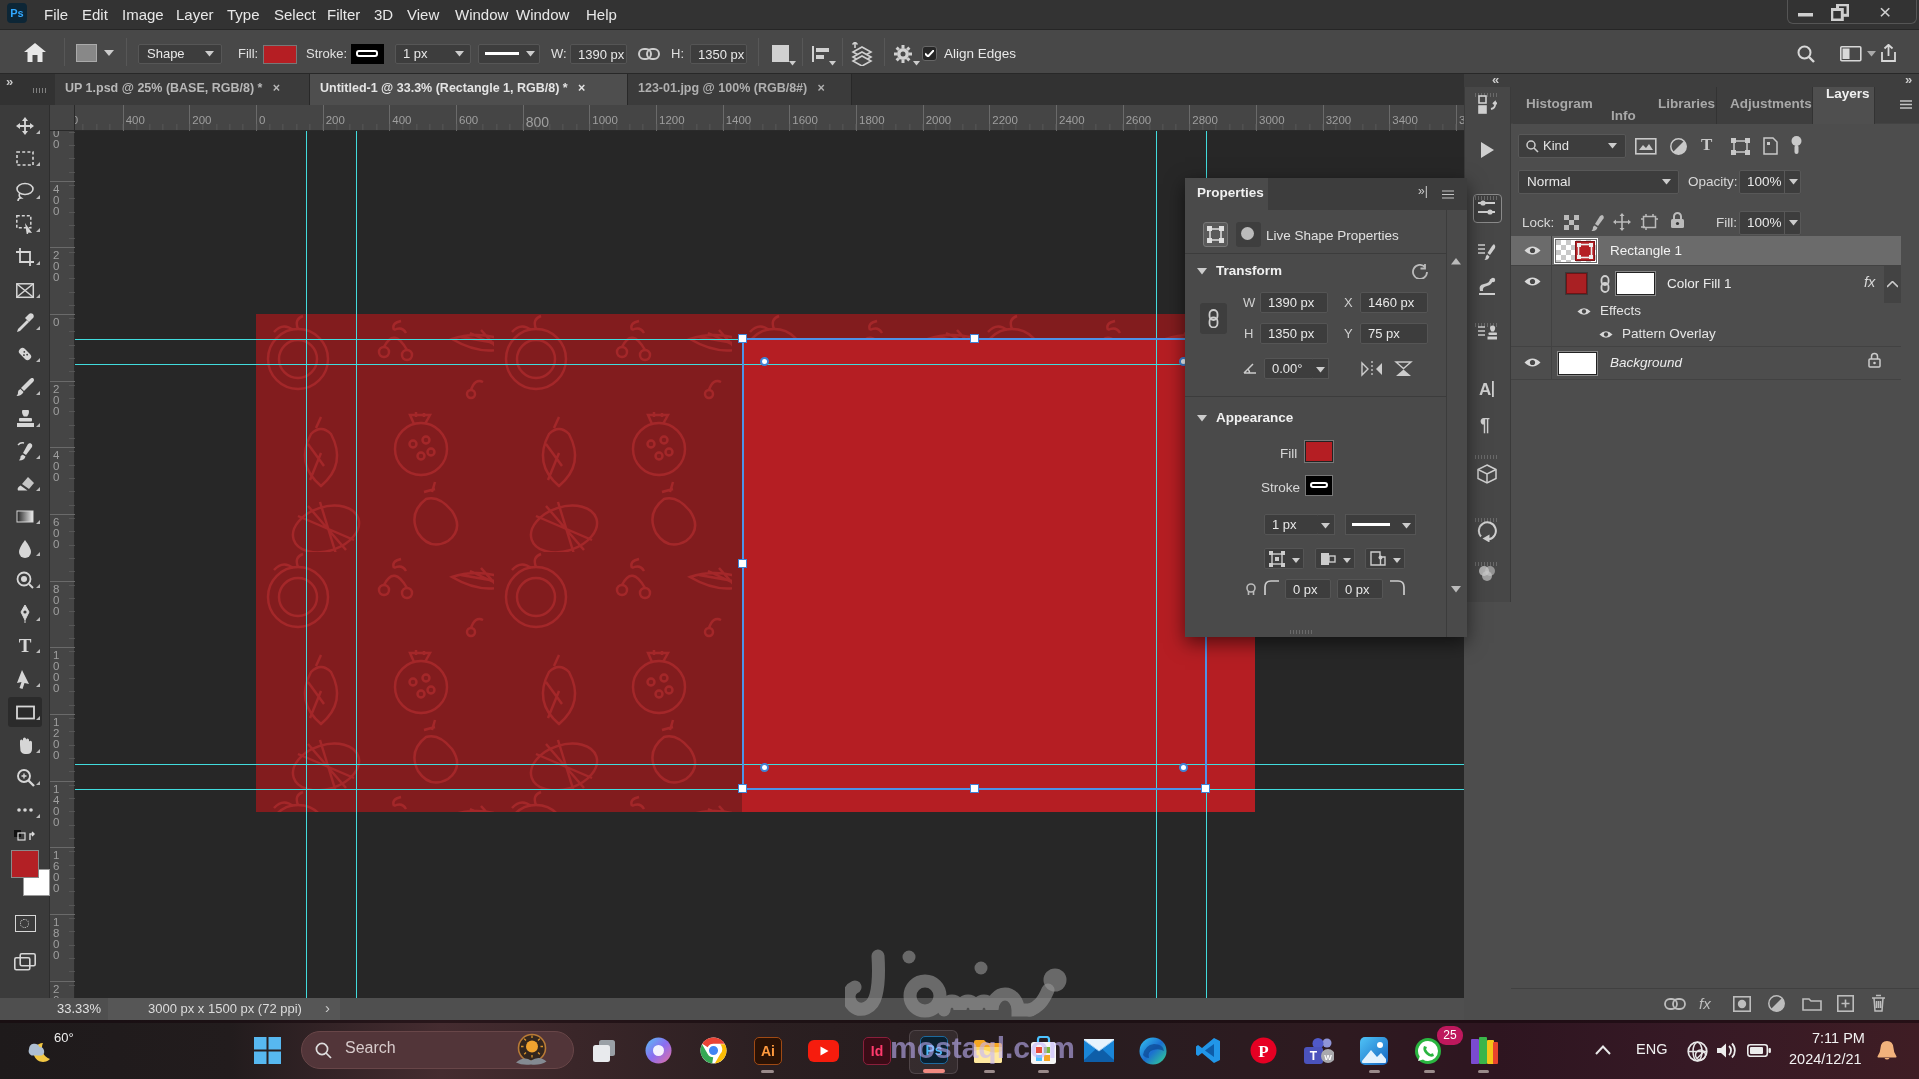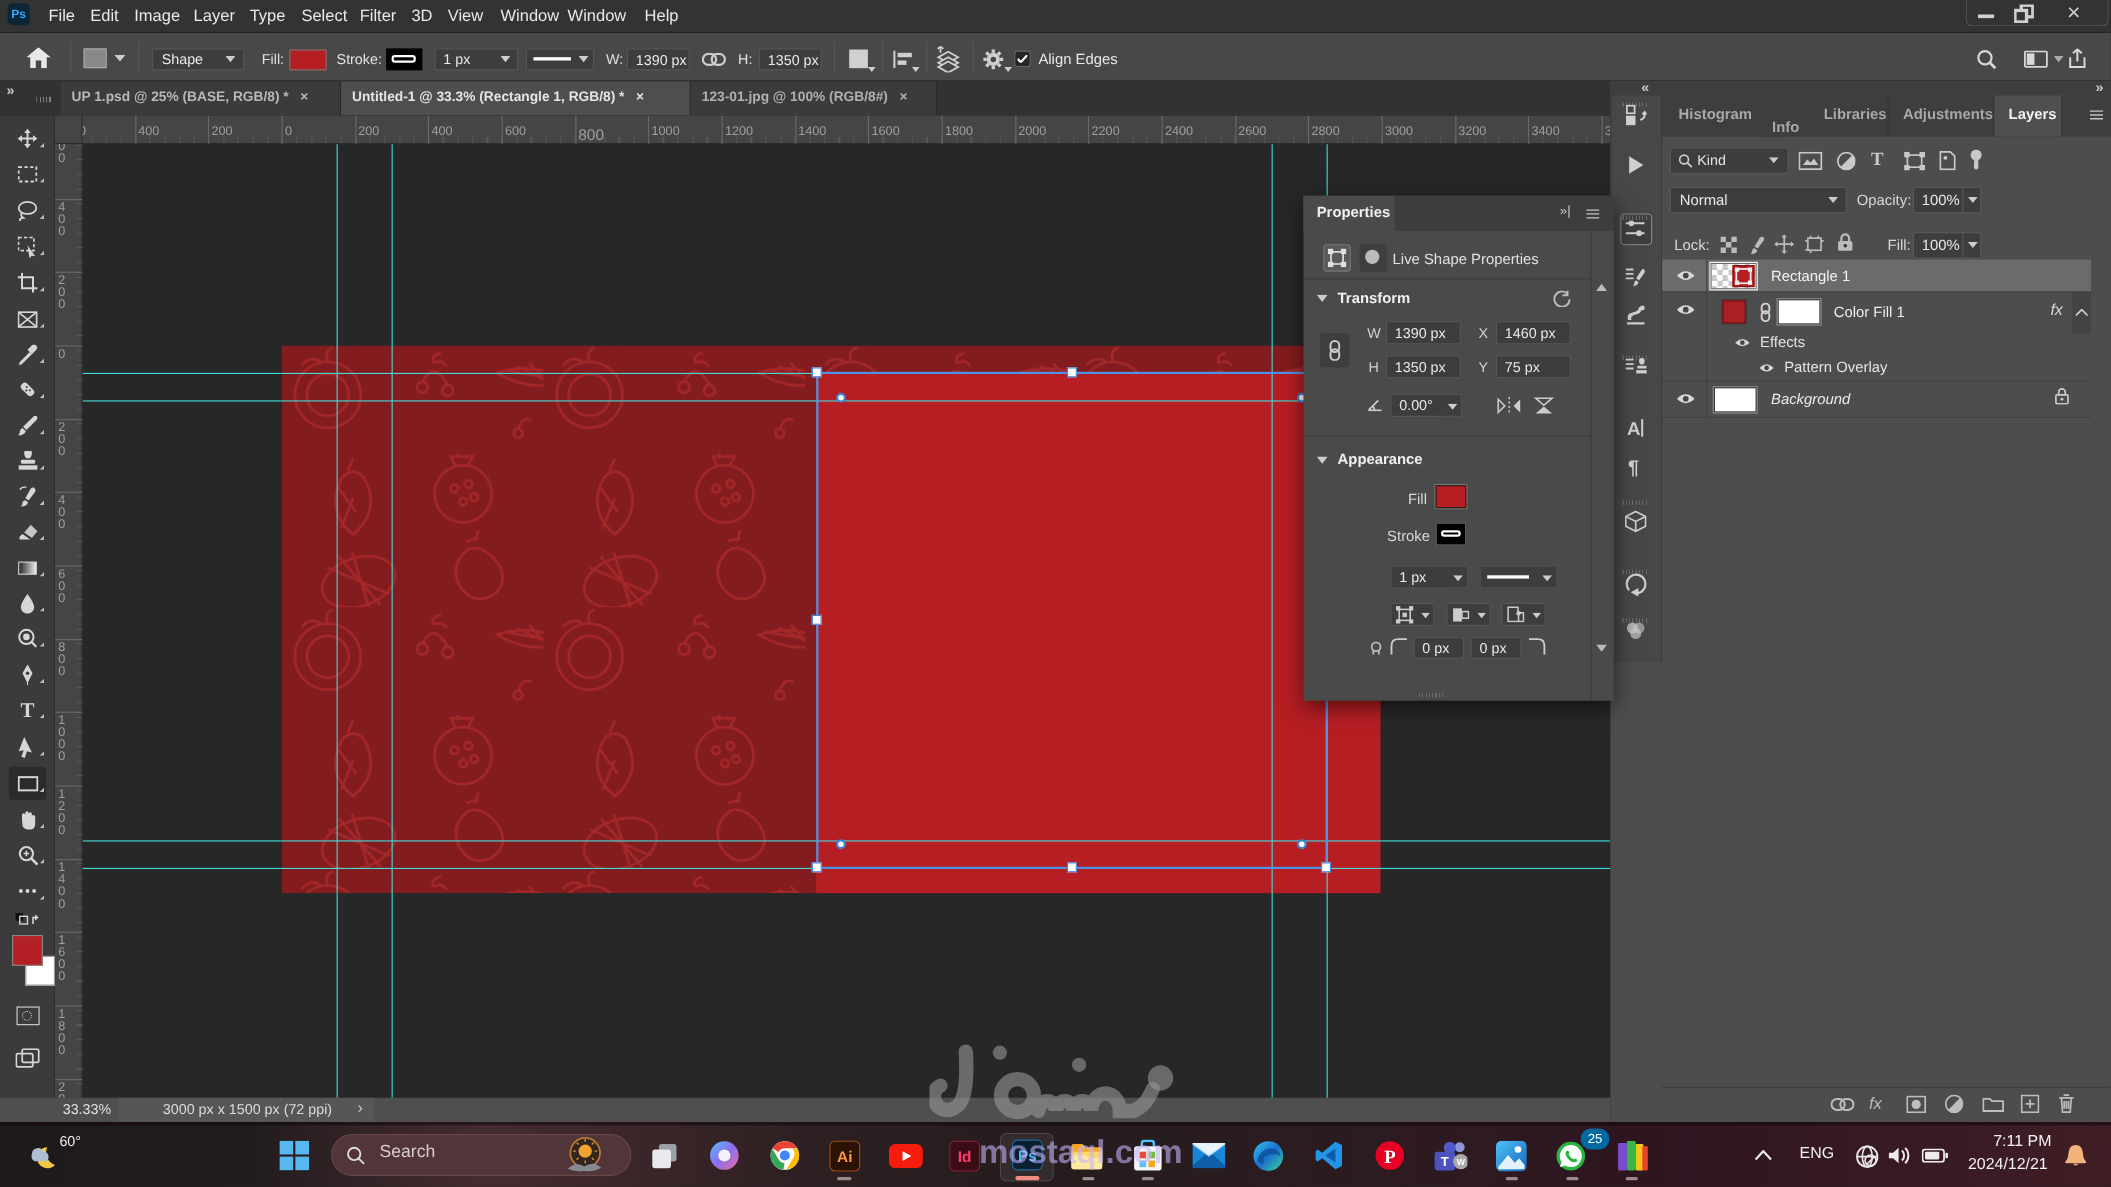--- a/index.html
+++ b/index.html
@@ -566,21 +566,21 @@
 <div class="abs" style="left:1511px;top:87px;width:408px;height:37px;background:#3e3e3e;border-bottom:1px solid #434343;"></div>
 <div class="abs" style="left:1513px;top:87px;width:107px;height:37px;background:#3e3e3e;border-right:1px solid #333;"></div>
 <div class="abs" style="left:1526px;top:96px;color:#a8a8a8;font-size:13.5px;font-weight:bold;">Histogram</div>
 <div class="abs" style="left:1598px;top:87px;width:49px;height:37px;background:#3e3e3e;border-right:1px solid #333;"></div>
 <div class="abs" style="left:1611px;top:96px;color:#a8a8a8;font-size:13.5px;font-weight:bold;margin-top:12px;">Info</div>
 <div class="abs" style="left:1645px;top:87px;width:72px;height:37px;background:#3e3e3e;border-right:1px solid #333;"></div>
 <div class="abs" style="left:1658px;top:96px;color:#a8a8a8;font-size:13.5px;font-weight:bold;">Libraries</div>
 <div class="abs" style="left:1717px;top:87px;width:96px;height:37px;background:#3e3e3e;border-right:1px solid #333;"></div>
 <div class="abs" style="left:1730px;top:96px;color:#a8a8a8;font-size:13.5px;font-weight:bold;">Adjustments</div>
 <div class="abs" style="left:1813px;top:87px;width:62px;height:37px;background:#4f4f4f;border-right:1px solid #333;"></div>
-<div class="abs" style="left:1826px;top:96px;color:#f0f0f0;font-size:13.5px;font-weight:bold;">Layers</div>
+<div class="abs" style="left:1826px;top:86px;color:#f0f0f0;font-size:13.5px;font-weight:bold;">Layers</div>
 <svg class="abs" style="left:1900px;top:100px;" width="12" height="9" viewBox="0 0 12 9">
       <g stroke="#c4c4c4" stroke-width="1.3">
         <path d="M0 1 H12 M0 4.5 H12 M0 8 H12"></path>
       </g>
     </svg>
 <div class="abs" style="left:1518px;top:134px;width:108px;height:24px;background:#3d3d3d;border:1px solid #585858;border-radius:2px;"></div>
 <svg class="abs" style="left:1526px;top:140px;" width="13" height="13" viewBox="0 0 13 13">
       <circle cx="5" cy="5" r="4" fill="none" stroke="#ccc" stroke-width="1.5"></circle>
       <path d="M8 8 L12 12" stroke="#ccc" stroke-width="1.6"></path>
     </svg>
@@ -1018,21 +1018,21 @@
       <rect x="0" y="0" width="28" height="28" rx="5" fill="url(#ph)"></rect>
       <circle cx="20" cy="8" r="3" fill="#fff"></circle>
       <path d="M2 24 L11 13 L17 20 L21 16 L26 22 V25 Q26 26 25 26 H3 Q2 26 2 25Z" fill="#e3f2fd"></path>
     </svg>
 <div class="abs" style="left:1369px;top:1070px;width:11px;height:3px;background:#9a8a8a;border-radius:2px;"></div>
 <svg class="abs" style="left:1414px;top:1036px;" width="30" height="30" viewBox="0 0 30 30">
       <circle cx="14" cy="15" r="13" fill="#2ab540"></circle>
       <path d="M14 5 a10 10 0 0 1 0 20 q-3 0 -5 -1.5 L4 25 L5.7 20.5 A10 10 0 0 1 14 5Z" fill="#fff"></path>
       <path d="M10 10 q-2 4 2 8 q4 4 8 2 l-1 -2.8 l-2.6 0.7 q-3 -1.4 -4.3 -4.3 l0.8 -2.6Z" fill="#2ab540"></path>
     </svg>
-<div class="abs" style="left:1437px;top:1026px;width:26px;height:19px;background:#0369a1;border-radius:9px;color:#fff;font-size:12px;text-align:center;line-height:18px;">25</div>
+<div class="abs" style="left:1437px;top:1026px;width:26px;height:19px;background:#be185d;border-radius:9px;color:#fff;font-size:12px;text-align:center;line-height:18px;">25</div>
 <div class="abs" style="left:1424px;top:1070px;width:11px;height:3px;background:#9a8a8a;border-radius:2px;"></div>
 <svg class="abs" style="left:1470px;top:1037px;" width="29" height="28" viewBox="0 0 29 28">
       <g>
         <rect x="1" y="2" width="8" height="25" rx="1" fill="#7a4bd0"></rect>
         <rect x="9" y="0" width="8" height="27" rx="1" fill="#3ab54a"></rect>
         <rect x="17" y="3" width="7" height="24" rx="1" fill="#f5c518"></rect>
         <rect x="23" y="5" width="5" height="22" rx="1" fill="#e8442c"></rect>
       </g>
     </svg>
 <div class="abs" style="left:1478px;top:1070px;width:11px;height:3px;background:#9a8a8a;border-radius:2px;"></div>

